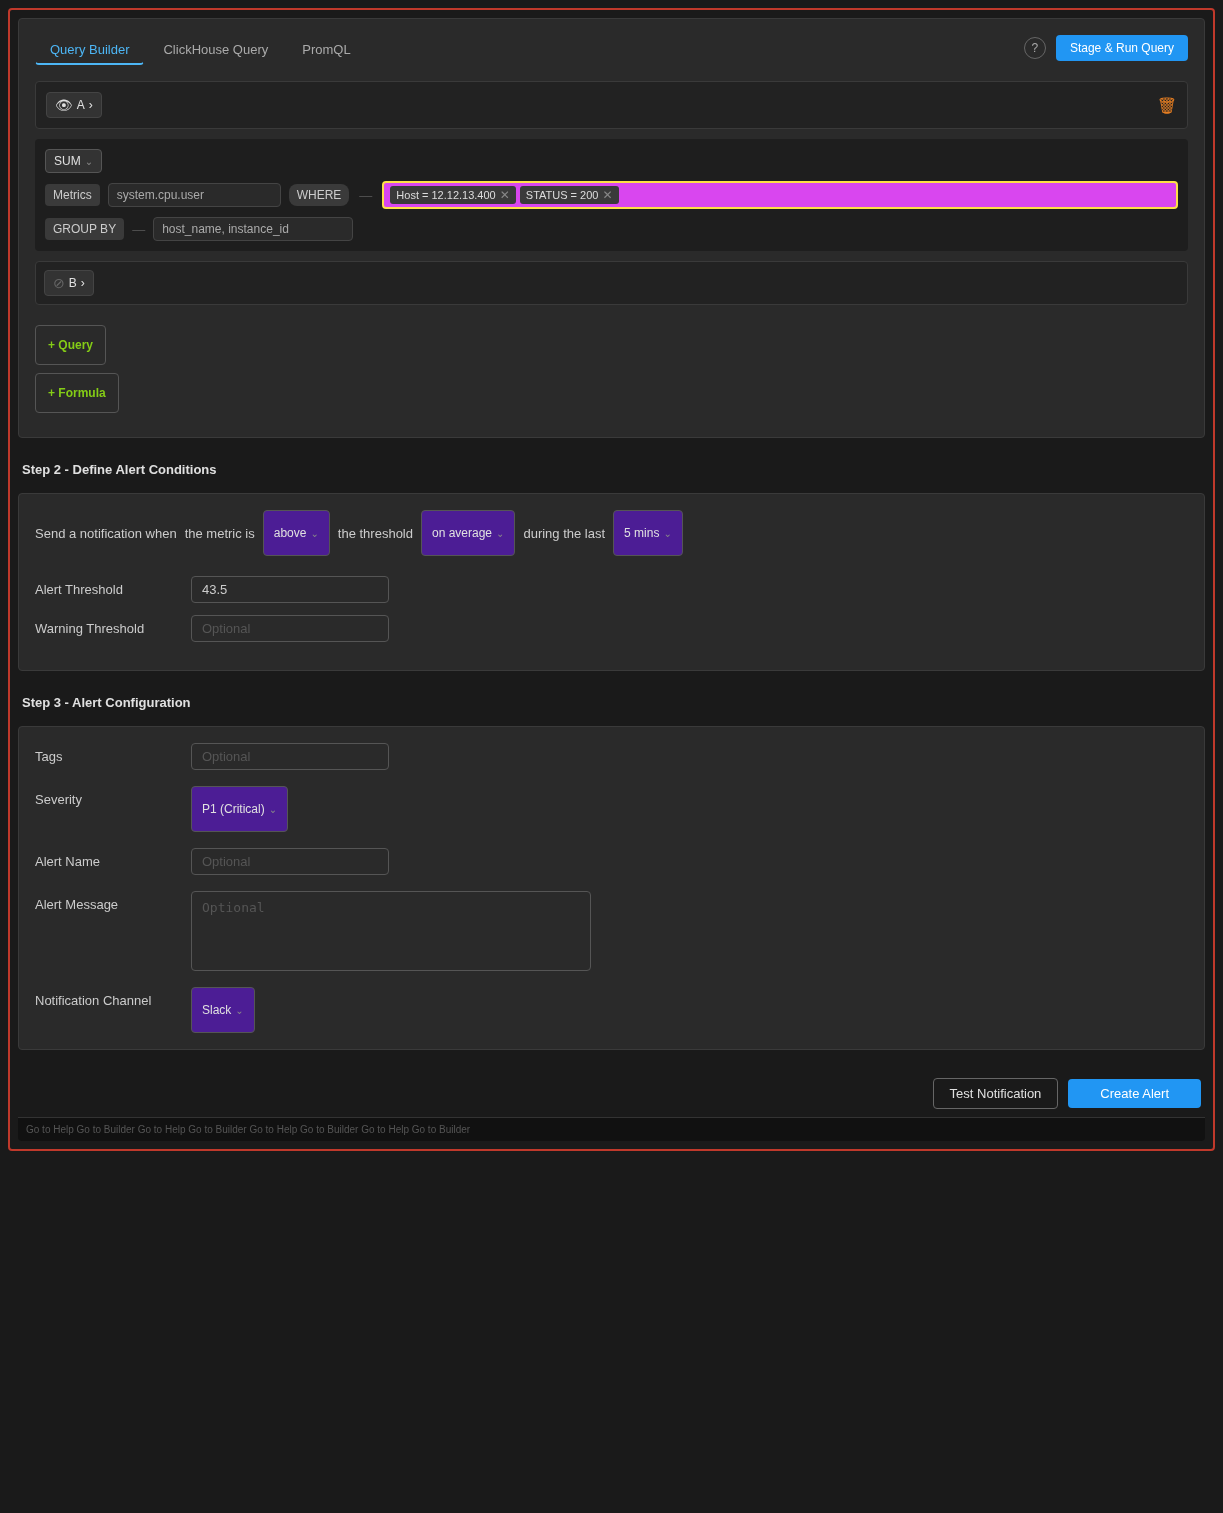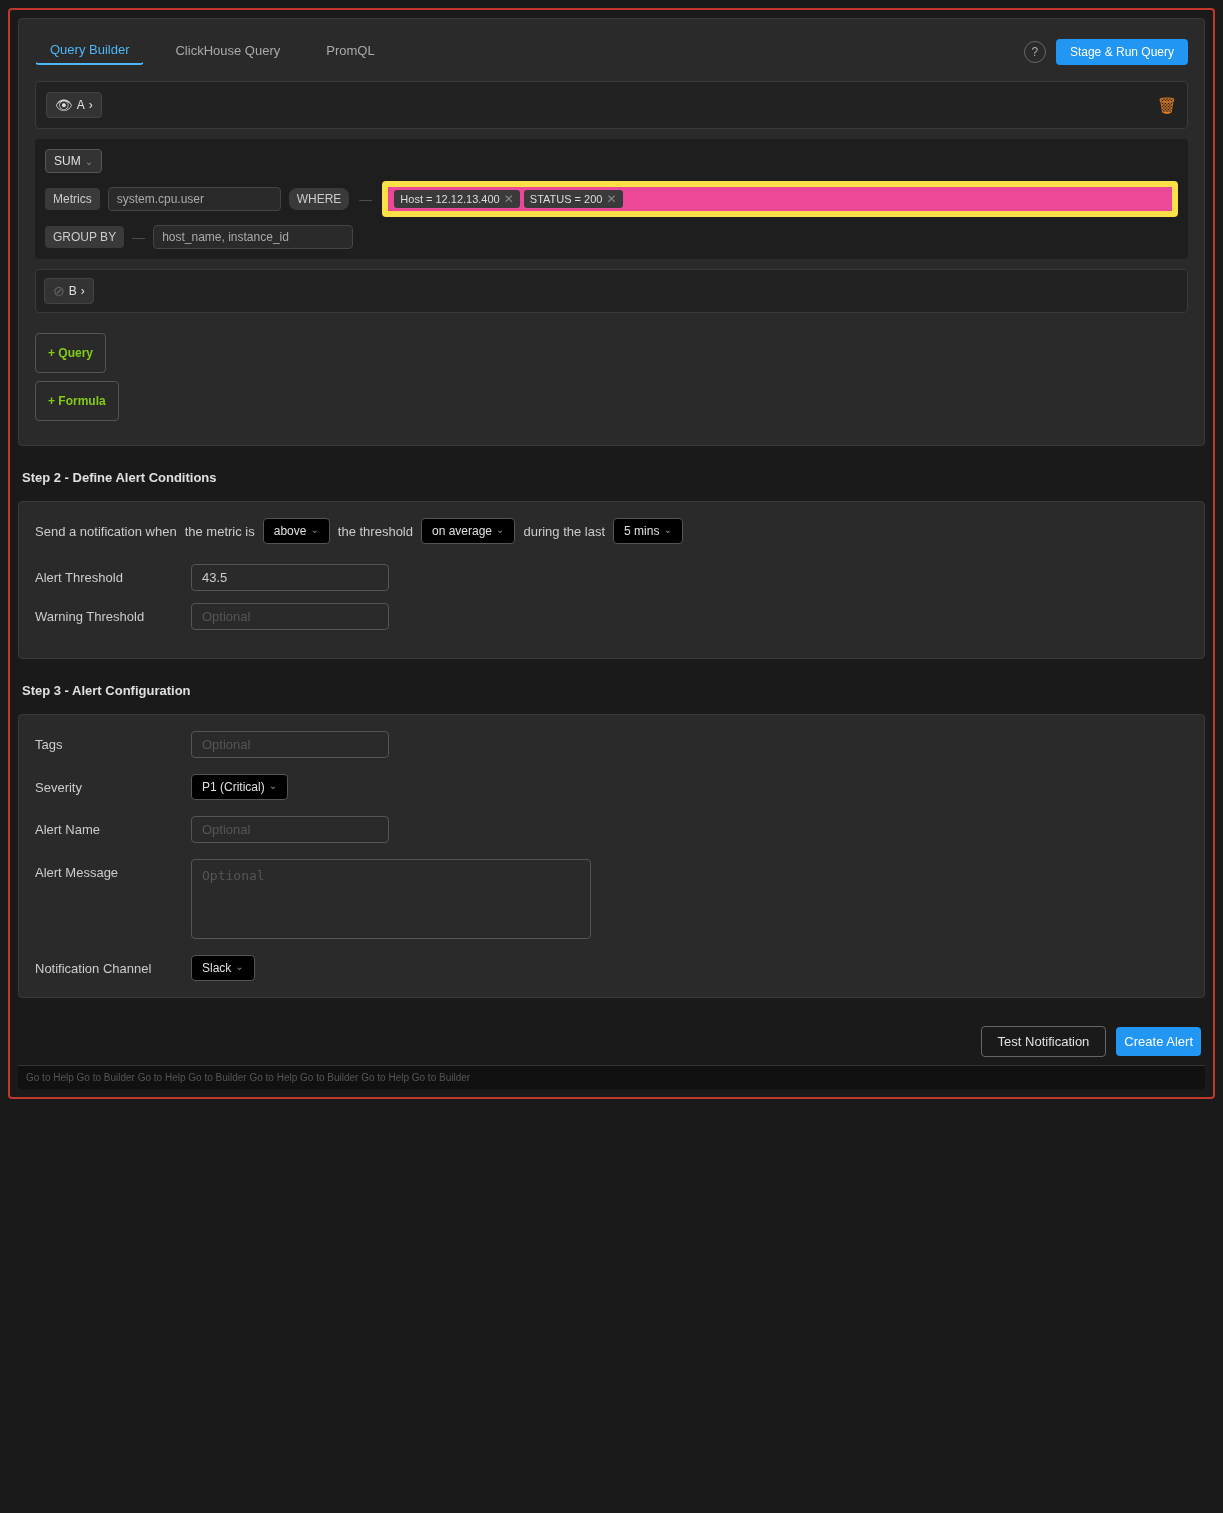--- a/index.html
+++ b/index.html
@@ -35,22 +35,22 @@
     .step-body {
       background: #2a2a2a;
       border: 1px solid #3a3a3a;
       border-radius: 4px;
       padding: 16px;
     }
 
     
     .tabs-bar {
       display: flex;
-      align-items: flex-end;
-      gap: 16px;
+      align-items: flex-start;
+      gap: 4px;
       margin-bottom: 16px;
     }
 
     .tab {
       padding: 6px 14px;
       border-radius: 4px;
       cursor: pointer;
       font-size: 13px;
       color: #aaa;
       border: 1px solid transparent;
@@ -180,24 +180,24 @@
       background: #3a3a3a;
       padding: 4px 8px;
       border-radius: 8px;
       font-size: 12px;
       color: #ccc;
     }
 
     .filter-chips {
       display: flex;
       gap: 4px;
-      border: 6px solid #fde047;
+      border: 2px solid #fde047;
       border-radius: 4px;
       padding: 3px 6px;
-      background: #ec4899;
+      background: #d946ef;
       flex: 1;
     }
 
     .chip {
       display: flex;
       align-items: center;
       gap: 4px;
       background: #3a3a3a;
       border-radius: 3px;
       padding: 2px 6px;
@@ -279,25 +279,26 @@
       margin-bottom: 20px;
     }
 
     .condition-text {
       color: #ccc;
       font-size: 13px;
     }
 
     .select-dropdown {
       display: flex;
+      align-items: center;
       gap: 4px;
-      padding: 5px 10px;
+      padding: 15px 10px;
       border-radius: 4px;
       border: 1px solid #555;
-      background: #000000;
+      background: #4c1d95;
       color: #e0e0e0;
       font-size: 12px;
       cursor: pointer;
     }
 
     .chevron {
       font-size: 10px;
       color: #888;
     }
 
@@ -391,21 +392,21 @@
       padding: 7px 16px;
       border-radius: 4px;
       border: 1px solid #666;
       background: transparent;
       color: #e0e0e0;
       font-size: 13px;
       cursor: pointer;
     }
 
     .create-alert-btn {
-      padding: 7px 8px;
+      padding: 7px 32px;
       border-radius: 4px;
       border: none;
       background: #2196f3;
       color: #fff;
       font-size: 13px;
       cursor: pointer;
     }
 
     .bottom-bar {
       background: #111;

